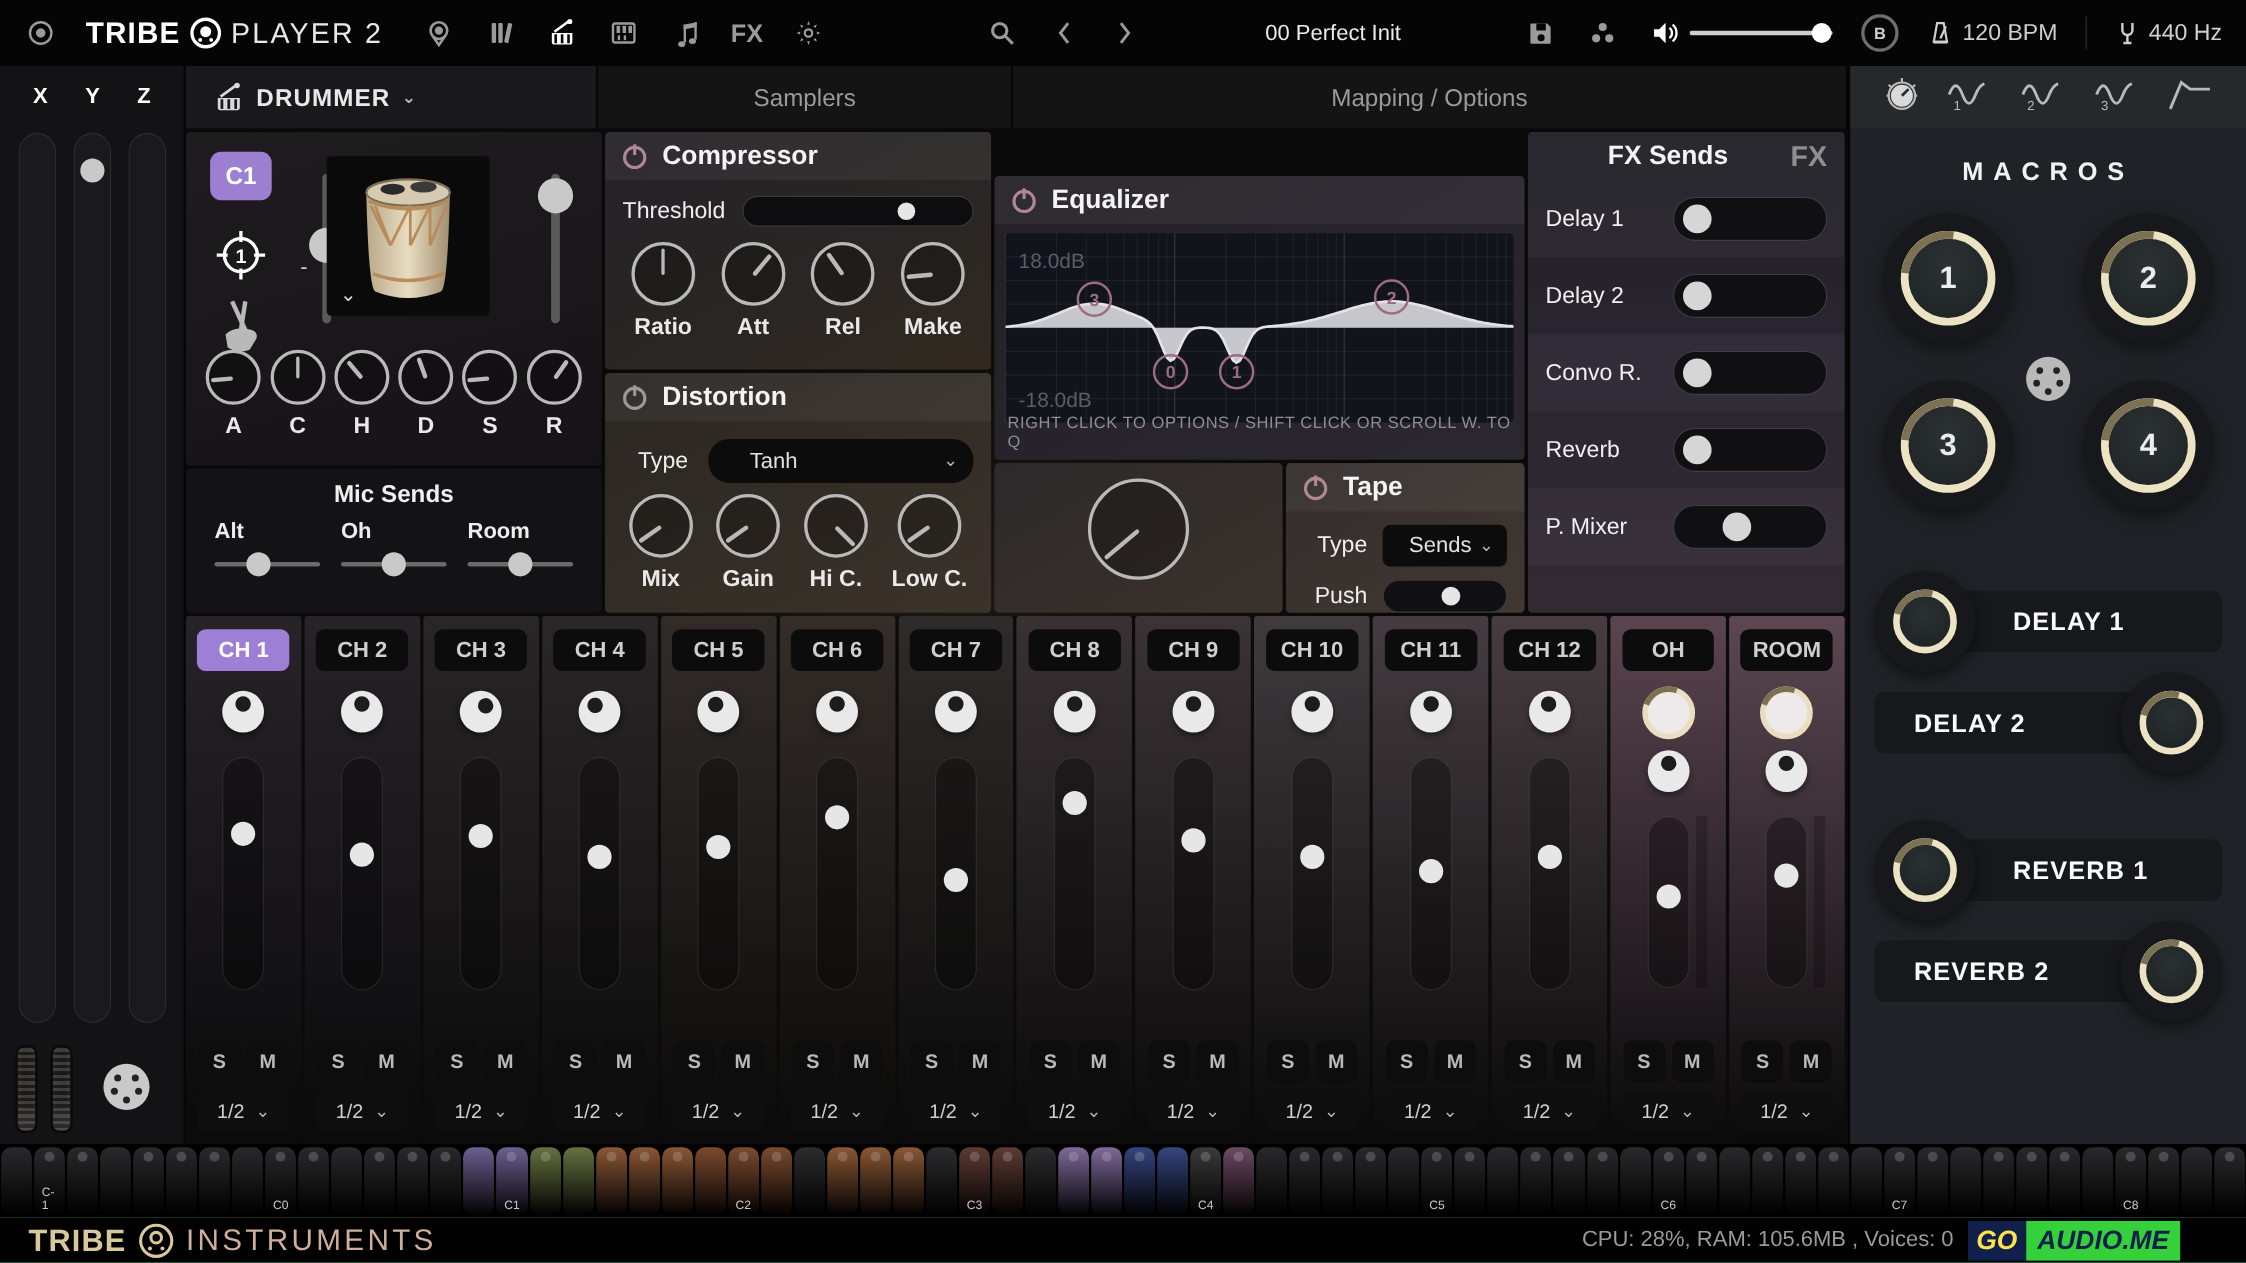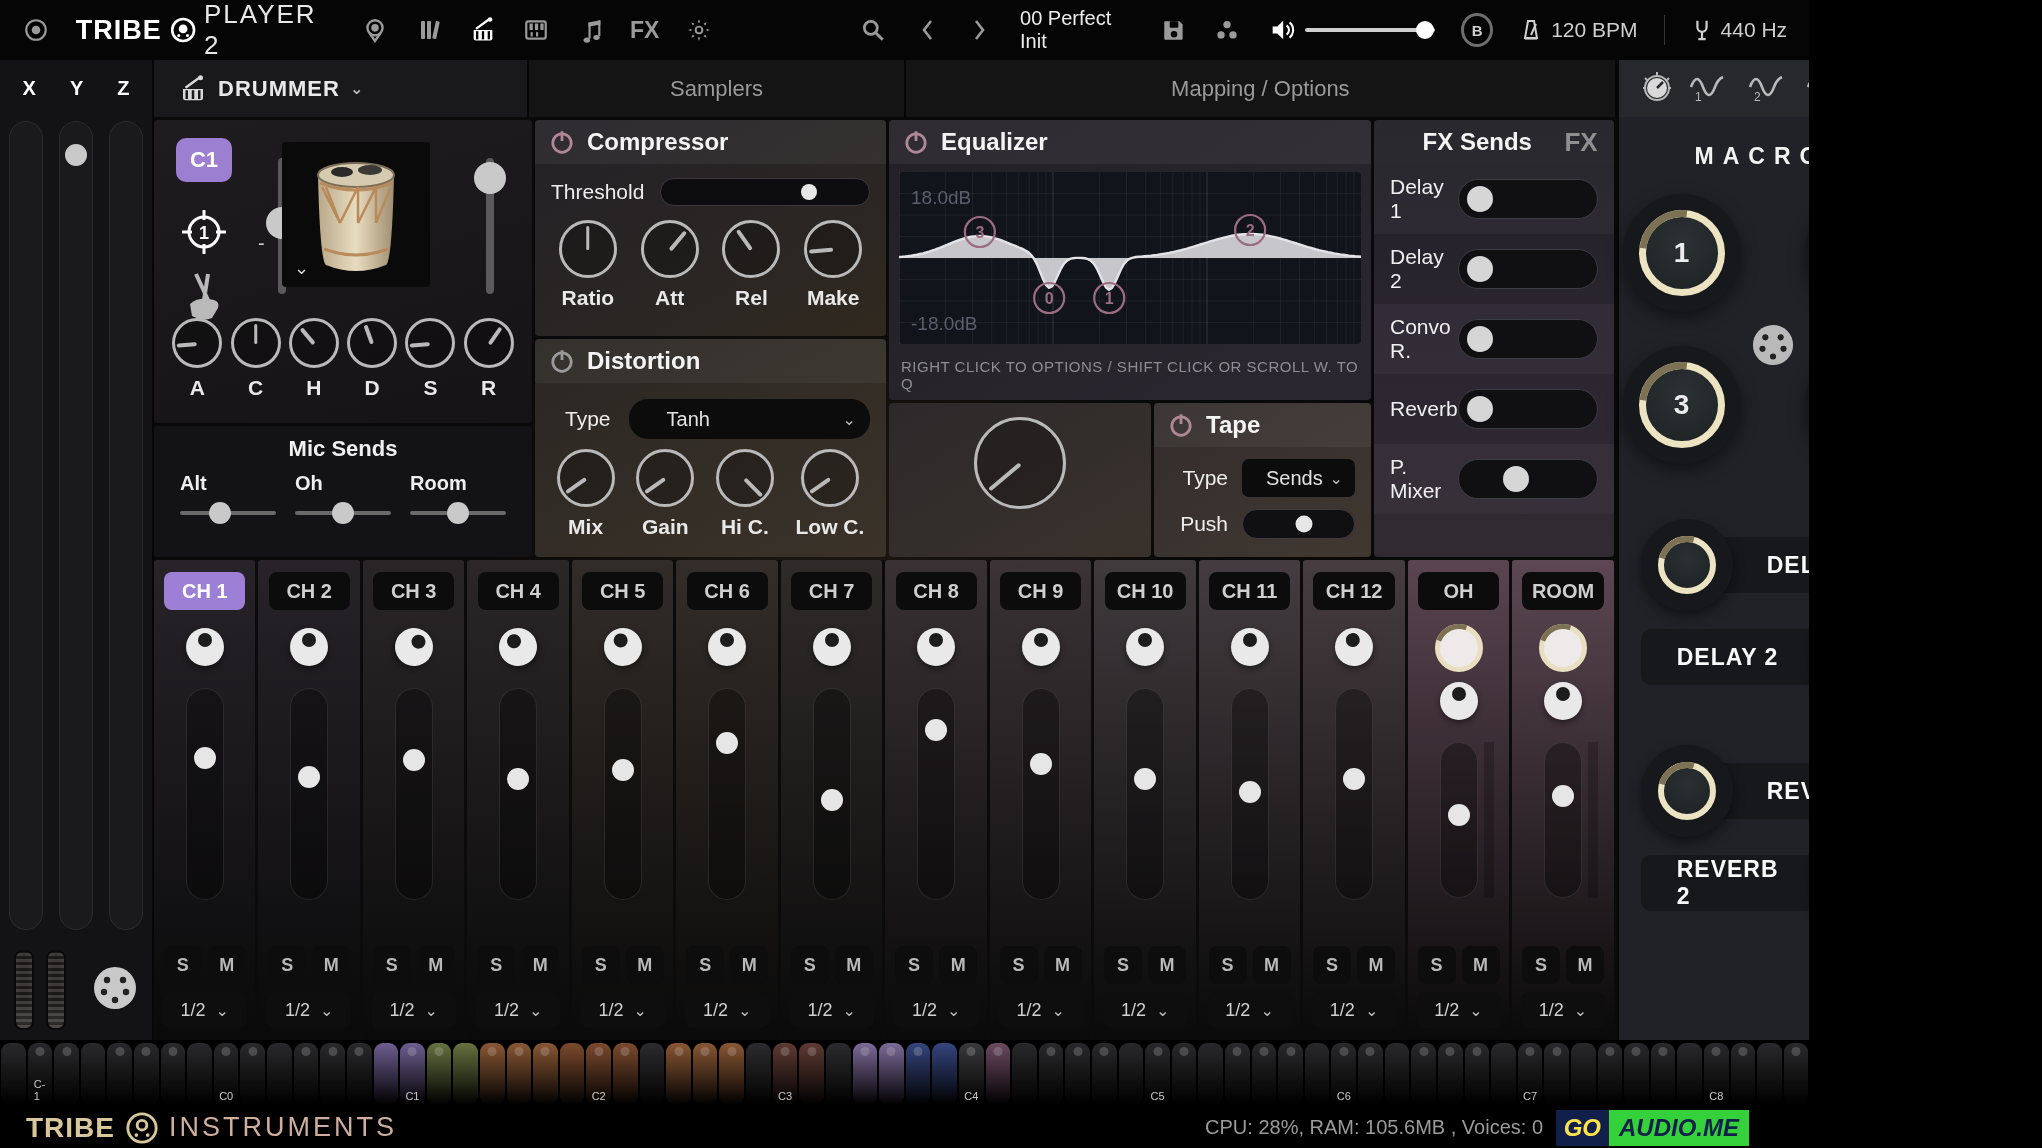--- a/index.html
+++ b/index.html
@@ -1,18 +1,18 @@
 <!DOCTYPE html>
 <html><head>
 <meta charset="utf-8">
 <style>
   * { box-sizing: border-box; margin:0; padding:0; }
   html,body { background:#000; }
   body { font-family:"Liberation Sans","DejaVu Sans",sans-serif; color:#ddd; }
-  .app { position:relative; width:1809px; height:1148px; background:#86efac; overflow:hidden; }
+  .app { position:relative; width:2042px; height:1148px; background:#86efac; overflow:hidden; }
 
   
   .topbar { height:60px; background:#050505; display:flex; align-items:center; padding:0 22px; gap:26px; }
   .logo { display:flex; align-items:center; gap:8px; margin-right:10px; }
   .logo .tribe { font-size:27px; font-weight:bold; color:#fff; letter-spacing:1px; }
   .logo .player { font-size:26px; font-weight:300; color:#e8e8e8; letter-spacing:2px; }
   .ticon { width:30px; height:30px; display:flex; align-items:center; justify-content:center; color:#9a9a9a; }
   .ticon svg { display:block; }
   .ticon.white { color:#fff; }
   .fxnav { font-size:23px; font-weight:bold; color:#9a9a9a; }
@@ -43,21 +43,21 @@
   .tab.mixer { width:379px; background:#1c1a1c; color:#fff; }
   .tab.mixer::after { content:""; position:absolute; left:0; right:0; bottom:0; height:5px; background:linear-gradient(90deg,#cbaebc,#5d4452); }
   .tab.mapping { flex:1; }
   .chev { font-size:16px; color:#bbb; }
 
   .panelsrow { height:443px; display:flex; gap:3px; background:#090909; padding:3px 3px 3px 0; position:relative; }
   .glow { position:absolute; inset:0; pointer-events:none; background:radial-gradient(520px 420px at 46% 95%, rgba(170,120,70,.12), transparent 70%); }
   .pcol { display:flex; flex-direction:column; gap:3px; }
   .drumcol { width:378px; }
   .compcol { width:351px; }
-  .eqcol { width:482px; }
+  .eqcol { width:482px;margin-top:40px; }
   .fxcol { flex:1; }
   .panel { border-radius:4px; position:relative; overflow:hidden; }
   .phead { height:44px; display:flex; align-items:center; gap:12px; padding:0 14px; background:rgba(255,255,255,.05); font-size:24px; font-weight:bold; color:#f4f4f4; }
 
   .drumpanel { flex:1; background:linear-gradient(165deg,#1e1c1e,#151315); }
   .micpanel { height:131px; background:#131214; }
 
   .cellbadge { position:absolute; left:22px; top:18px; width:56px; height:44px; border-radius:10px; background:#9d7fd2; color:#fff; font-size:22px; font-weight:bold; display:flex; align-items:center; justify-content:center; }
   .crossicon { position:absolute; left:24px; top:86px; color:#fff; }
   .handicon { position:absolute; left:24px; top:150px; color:#b9b9b9; }

